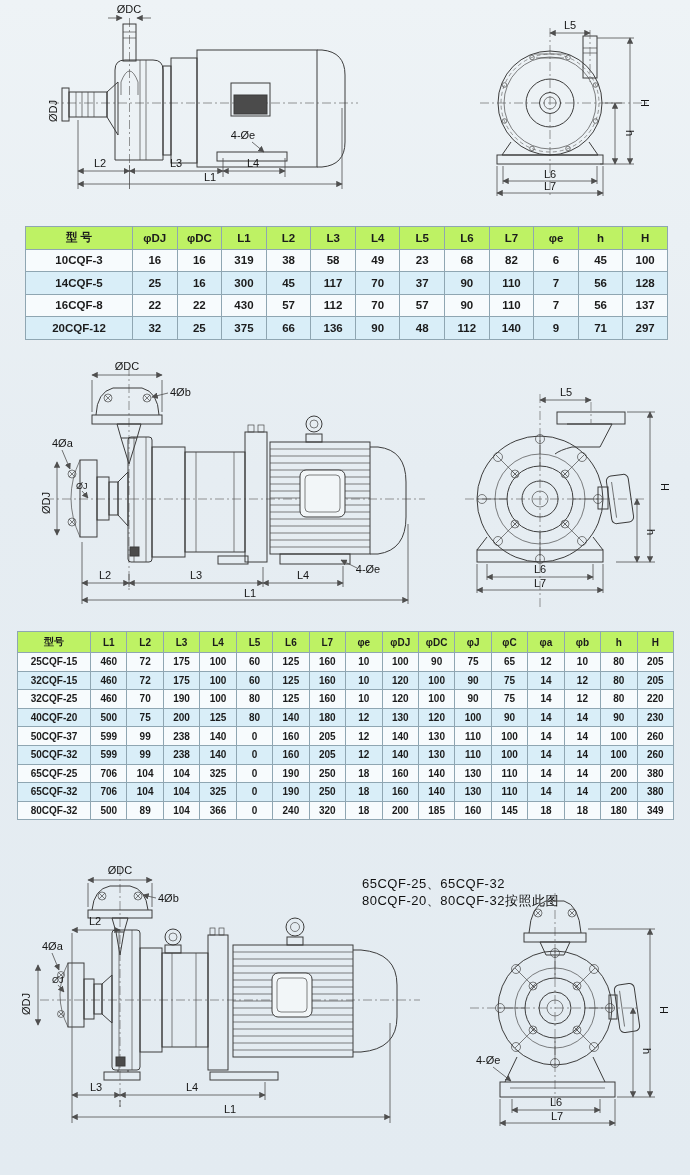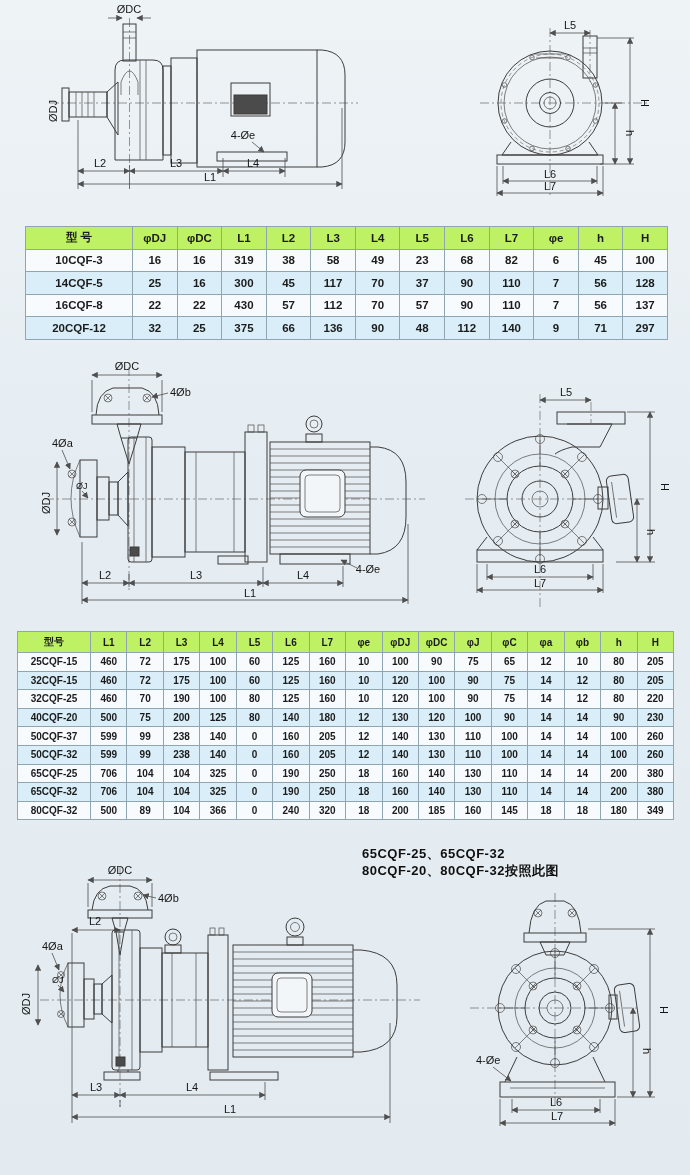--- a/index.html
+++ b/index.html
@@ -21,21 +21,21 @@
   thead th{background:#bef264;font-weight:bold;}
   tbody tr:nth-child(even) td{background:#d9eef8;}
   tbody tr:nth-child(odd) td{background:#f7fbfd;}
   .t1{left:25px;top:226px;width:643px;font-size:11.5px;}
   .t1 th,.t1 td{height:19.5px;font-weight:bold;}
   .t1 th:first-child{width:104px;}
   .t2{left:17px;top:631px;width:657px;font-size:10px;}
   .t2 th{height:18px;}
   .t2 td{height:15.6px;font-weight:bold;}
   .t2 th:first-child{width:70px;}
-  .note{position:absolute;left:362px;top:845px;font-size:13px;font-weight:bold;
+  .note{position:absolute;left:362px;top:875px;font-size:13px;font-weight:normal;
         line-height:17px;color:#101010;letter-spacing:.5px;}
 </style>
 </head>
 <body>
 
 <div class="page">
 
   <svg width="690" height="218" style="top:0">
     <defs>
       <marker id="a1" viewBox="0 0 10 10" refX="9" refY="5" markerWidth="8" markerHeight="8" orient="auto-start-reverse">

